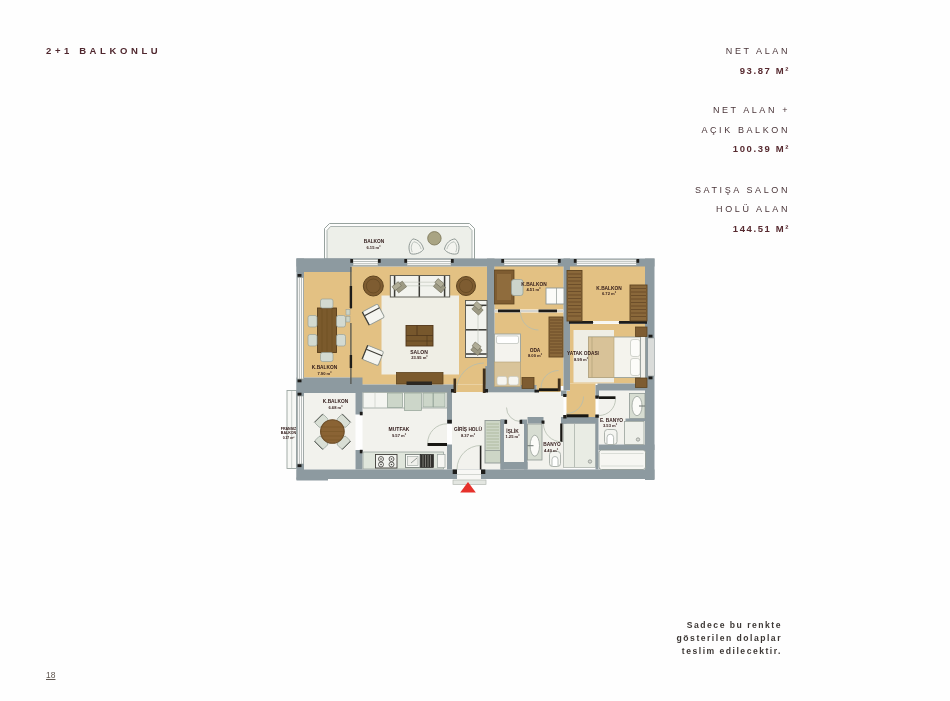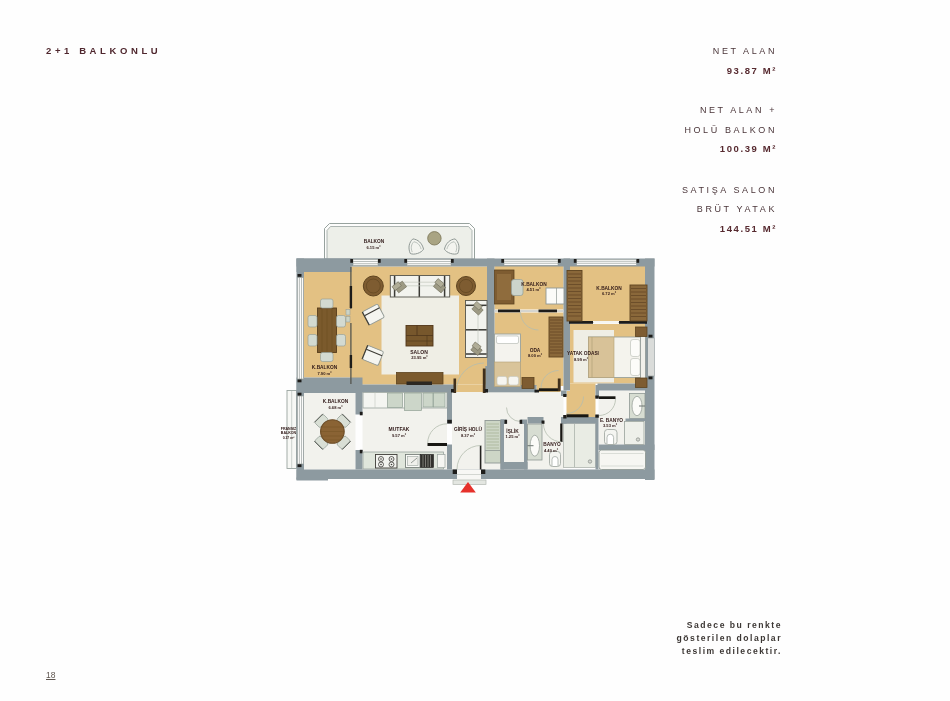--- a/index.html
+++ b/index.html
@@ -1,40 +1,40 @@
 <!DOCTYPE html>
 <html><head>
 <meta charset="utf-8">
 <style>
   html,body{margin:0;padding:0;background:#fefefe;}
   #page{position:relative;width:842px;height:701px;background:#fefefe;overflow:hidden;
         font-family:"Liberation Sans", sans-serif;}
   .hdr{position:absolute;color:#4f272e;font-weight:bold;}
-  .rt{position:absolute;right:65px;text-align:right;white-space:nowrap;}
+  .rt{position:absolute;right:52px;text-align:right;white-space:nowrap;}
   .cap{color:#4a3539;font-size:9px;letter-spacing:2.6px;font-weight:400;}
   .num{color:#572a30;font-size:9.5px;letter-spacing:1.6px;font-weight:bold;}
   .leg{position:absolute;right:60px;text-align:right;white-space:nowrap;color:#3c3734;font-size:8.6px;letter-spacing:1.5px;font-weight:600;padding-left:8px;}
 </style>
 </head>
 <body>
 <div id="page">
 
   <div class="hdr" style="left:46px;top:45px;font-size:9.5px;letter-spacing:3.6px;">2+1 BALKONLU</div>
 
   <div class="rt cap" style="top:46px;">NET ALAN</div>
 
   <div class="rt num" style="top:65px;margin-left:16px;">93.87 M²</div>
 
   <div class="rt cap" style="top:105px;">NET ALAN +</div>
-  <div class="rt cap" style="top:125px;">HOLÜ BALKON</div>
+  <div class="rt cap" style="top:125px;">AÇIK BALKON</div>
 
   <div class="rt num" style="top:143px;text-align:right;">100.39 M²</div>
 
   <div class="rt cap" style="top:185px;">SATIŞA SALON</div>
-  <div class="rt cap" style="top:204px;">BRÜT YATAK</div>
+  <div class="rt cap" style="top:204px;">HOLÜ ALAN</div>
 
   <div class="rt num" style="top:223px;">144.51 M²</div>
 
   <div style="position:absolute;left:871px;top:588px;width:16px;height:16px;background:#a9bda1;"></div>
 
   <div class="leg" style="top:620px;">Sadece bu renkte</div>
   <div class="leg" style="top:633px;margin-left:46px;">gösterilen dolaplar</div>
   <div class="leg" style="top:646px;">teslim edilecektir.</div>
 
   <div style="position:absolute;left:46px;top:670px;color:#5f5650;font-size:8.5px;text-decoration:underline;">18</div>

